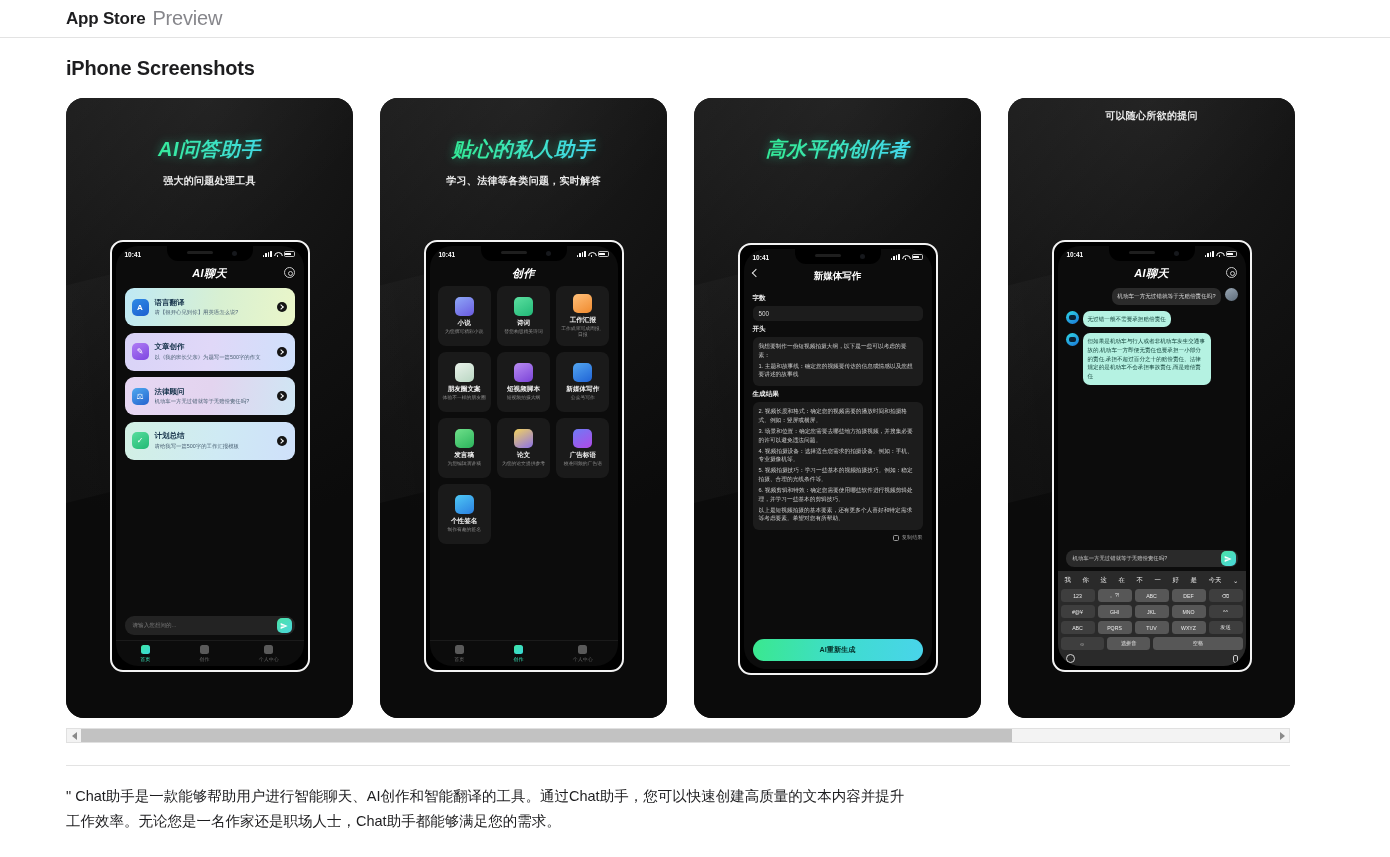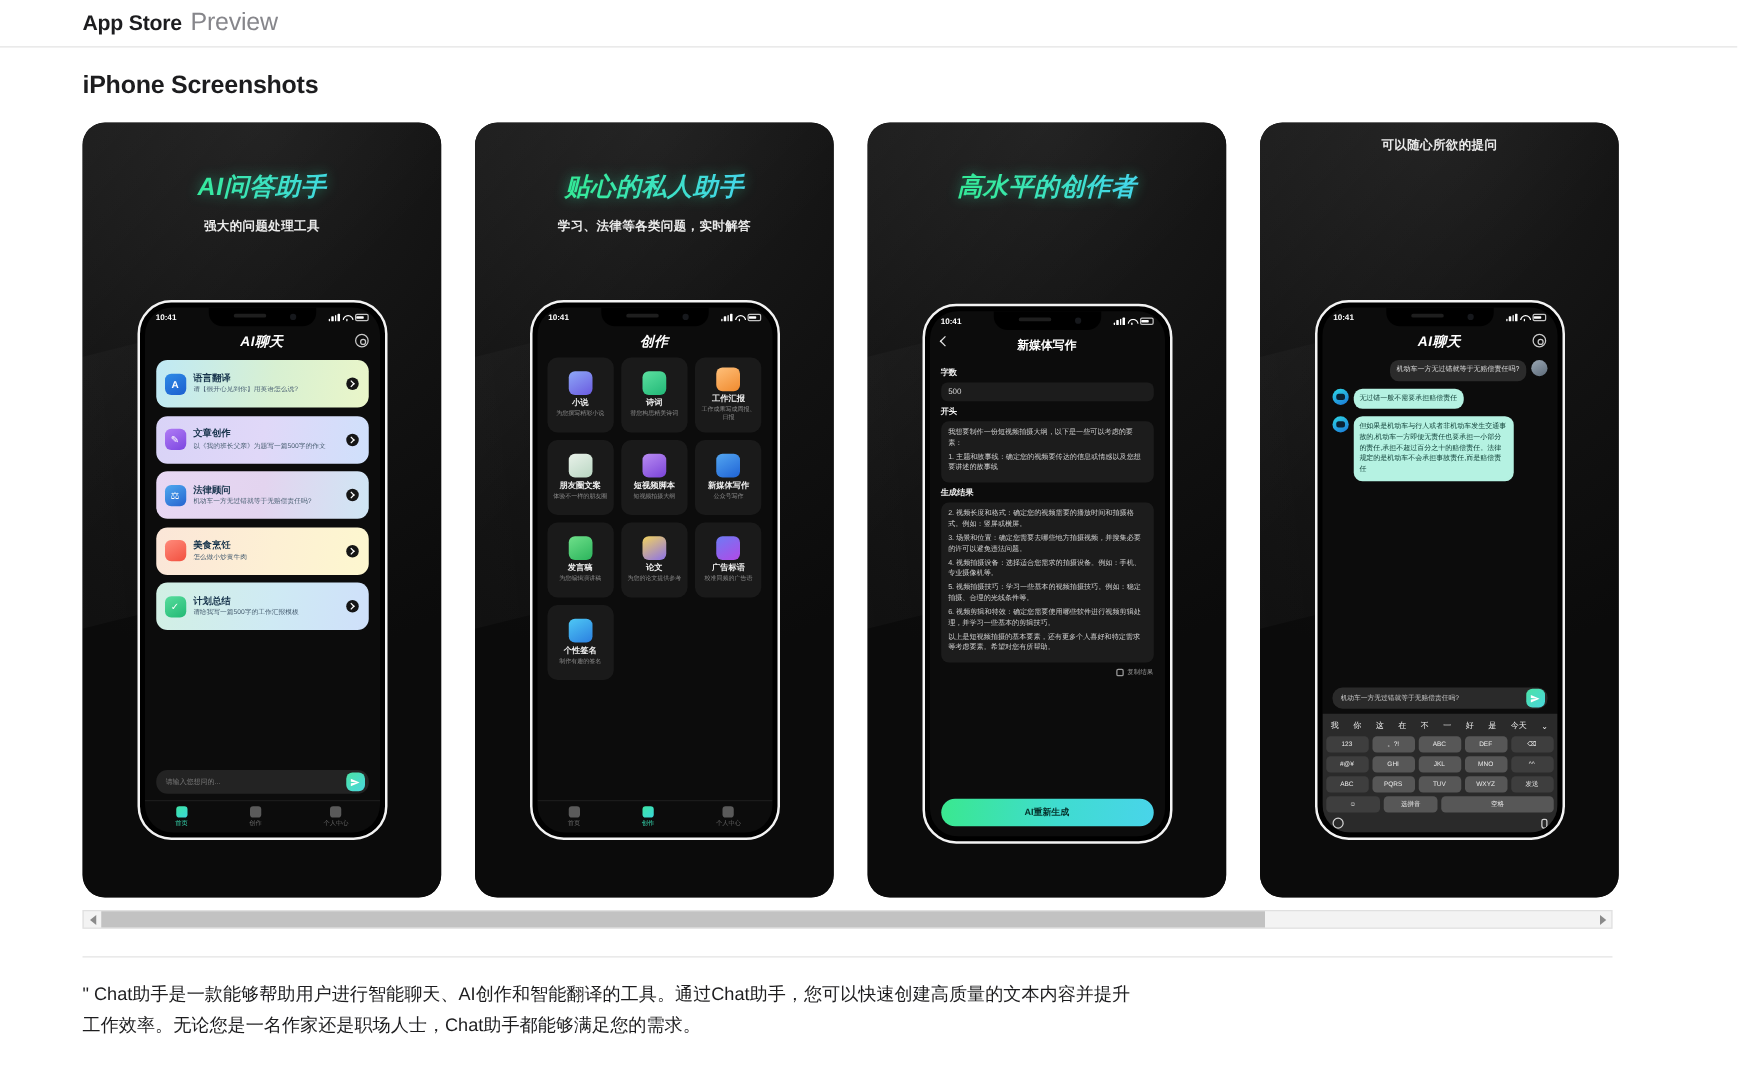--- a/index.html
+++ b/index.html
@@ -80,21 +80,21 @@
     font-weight: bold;
     letter-spacing: 0.3px;
   }
 
   
   .phone {
     position: absolute;
     left: 50%; transform: translateX(-50%);
     top: 142px;
     width: 200px; height: 432px;
-    border-radius: 27px;
+    border-radius: 13px;
     background: #000;
     border: 2.5px solid #f3f3f3;
     padding: 4px;
     overflow: hidden;
   }
   .phone.p3 { top: 145px; }
   .screen {
     position: relative;
     width: 100%; height: 100%;
     border-radius: 22px;
@@ -359,28 +359,20 @@
               <div class="t1">文章创作</div>
               <div class="t2">以《我的班长父亲》为题写一篇500字的作文</div>
             </span>
             <span class="go"></span>
           </div>
           <div class="card c3">
             <span class="ic ic-c">⚖</span>
             <span class="txt">
               <div class="t1">法律顾问</div>
               <div class="t2">机动车一方无过错就等于无赔偿责任吗?</div>
-            </span>
-            <span class="go"></span>
-          </div>
-          <div class="card c4">
-            <span class="ic ic-d"></span>
-            <span class="txt">
-              <div class="t1">美食烹饪</div>
-              <div class="t2">怎么做小炒黄牛肉</div>
             </span>
             <span class="go"></span>
           </div>
           <div class="card c5">
             <span class="ic ic-e">✓</span>
             <span class="txt">
               <div class="t1">计划总结</div>
               <div class="t2">请给我写一篇500字的工作汇报模板</div>
             </span>
             <span class="go"></span>

